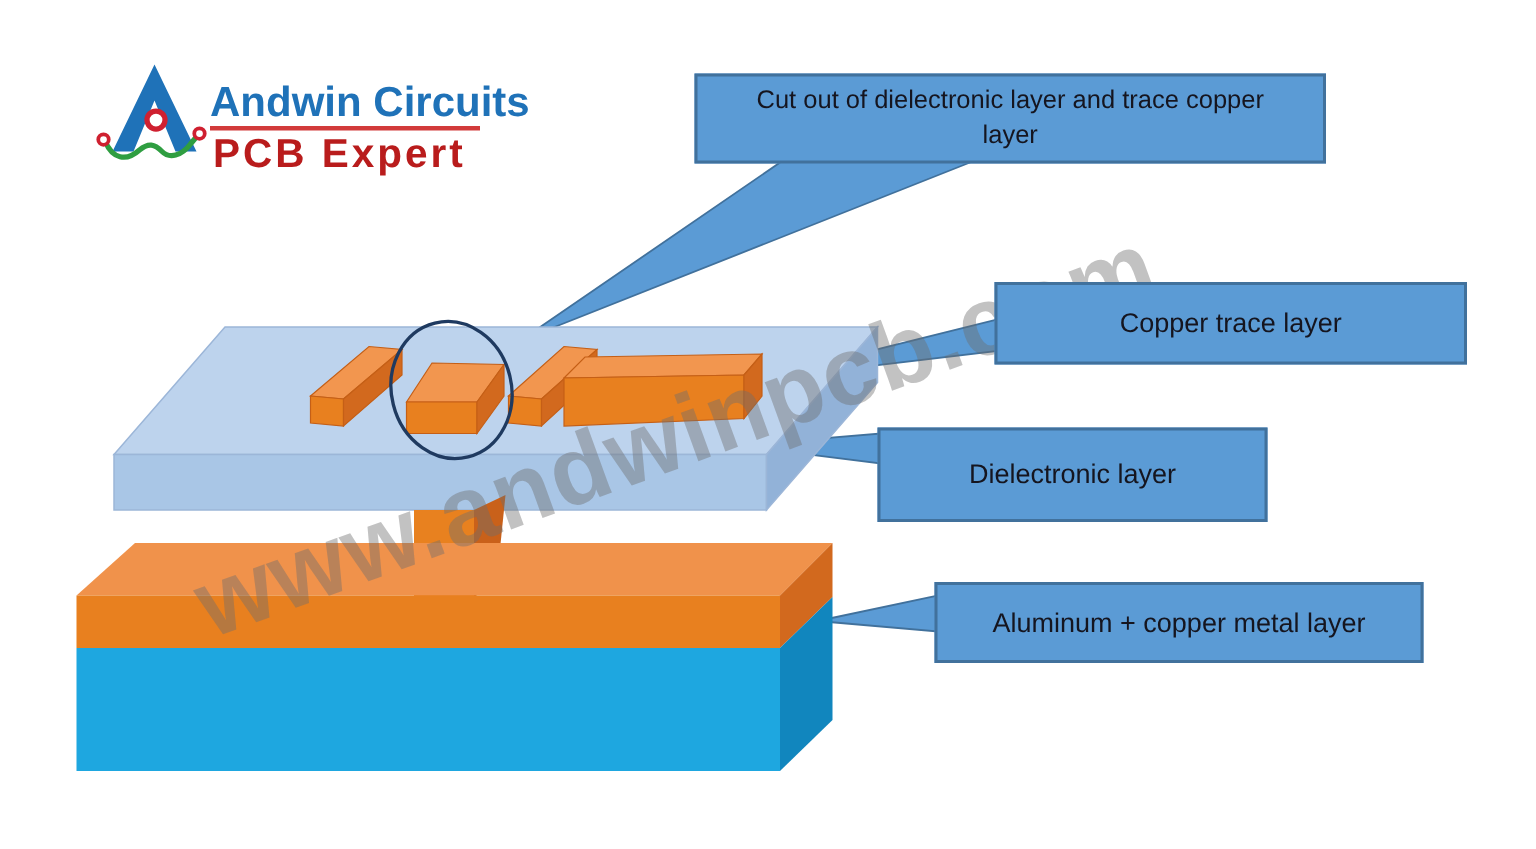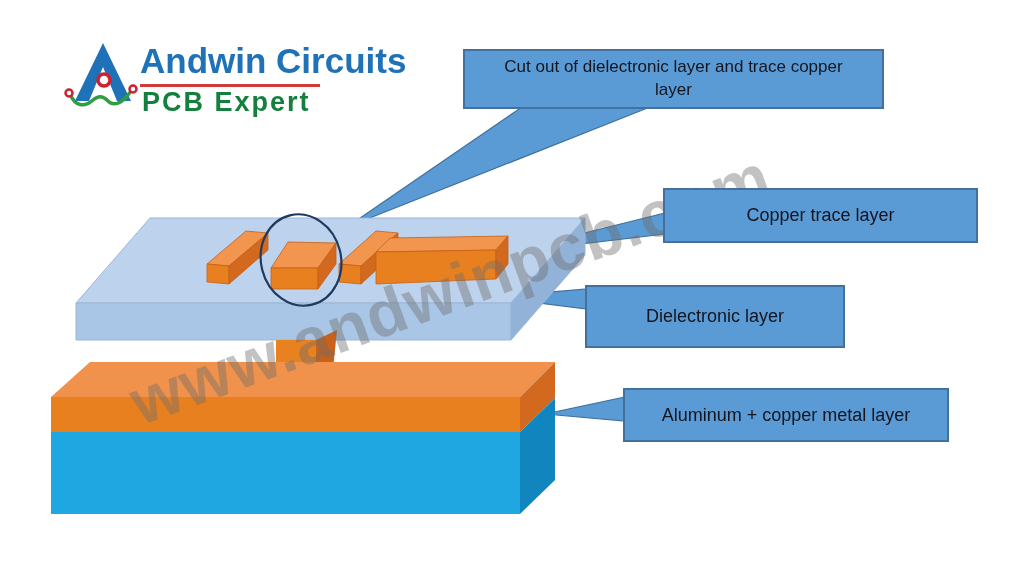--- a/index.html
+++ b/index.html
@@ -12,27 +12,27 @@
     position:absolute;display:flex;align-items:center;justify-content:center;
     background:#5b9bd5;border:2px solid #41719c;box-sizing:border-box;
     color:#15151f;text-align:center;font-size:18px;line-height:1.35;
   }
   .callout-cutout{left:463px;top:49px;width:421px;height:60px;font-size:17px;padding:12px 28px;}
   .callout-copper{left:663px;top:188px;width:315px;height:55px;}
   .callout-dielectric{left:585px;top:285px;width:260px;height:63px;}
   .callout-aluminum{left:623px;top:388px;width:326px;height:54px;}
   .logo{position:absolute;left:0;top:0;width:340px;height:125px;}
   .logo-brand{
-    position:absolute;left:140px;top:41px;font-size:35px;font-weight:bold;
+    position:absolute;left:140px;top:52px;font-size:28px;font-weight:bold;
     color:#1f72b8;white-space:nowrap;
   }
   .logo-underline{position:absolute;left:140px;top:84px;width:180px;height:3px;background:#d23a3a;}
   .logo-tagline{
     position:absolute;left:142px;top:87px;font-size:27px;font-weight:bold;
-    color:#15803d;letter-spacing:2px;white-space:nowrap;
+    color:#b91c1c;letter-spacing:2px;white-space:nowrap;
   }
   .watermark{
     position:absolute;left:145px;top:368px;font-size:65px;font-weight:bold;
     color:rgba(110,110,110,0.42);transform:rotate(-20deg);transform-origin:0 100%;
     white-space:nowrap;letter-spacing:1px;line-height:70px;
   }
 </style>
 </head>
 <body>
 

